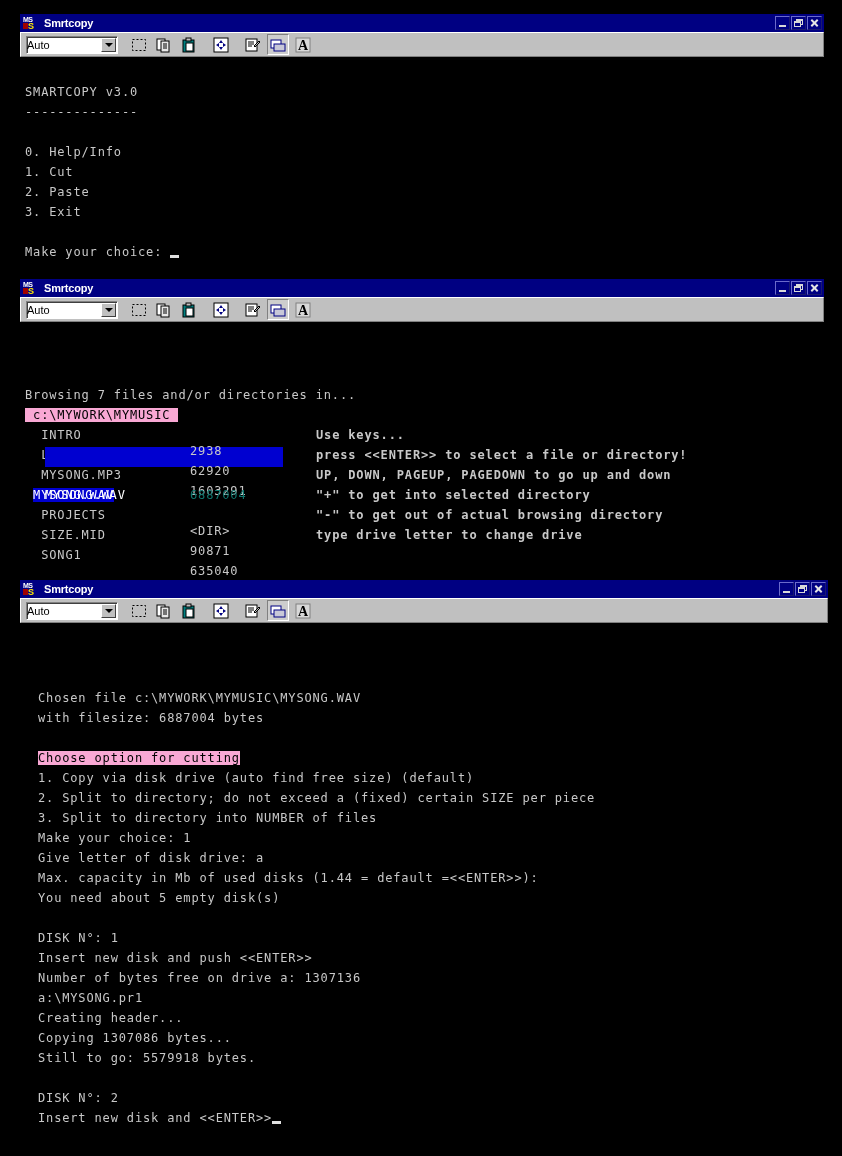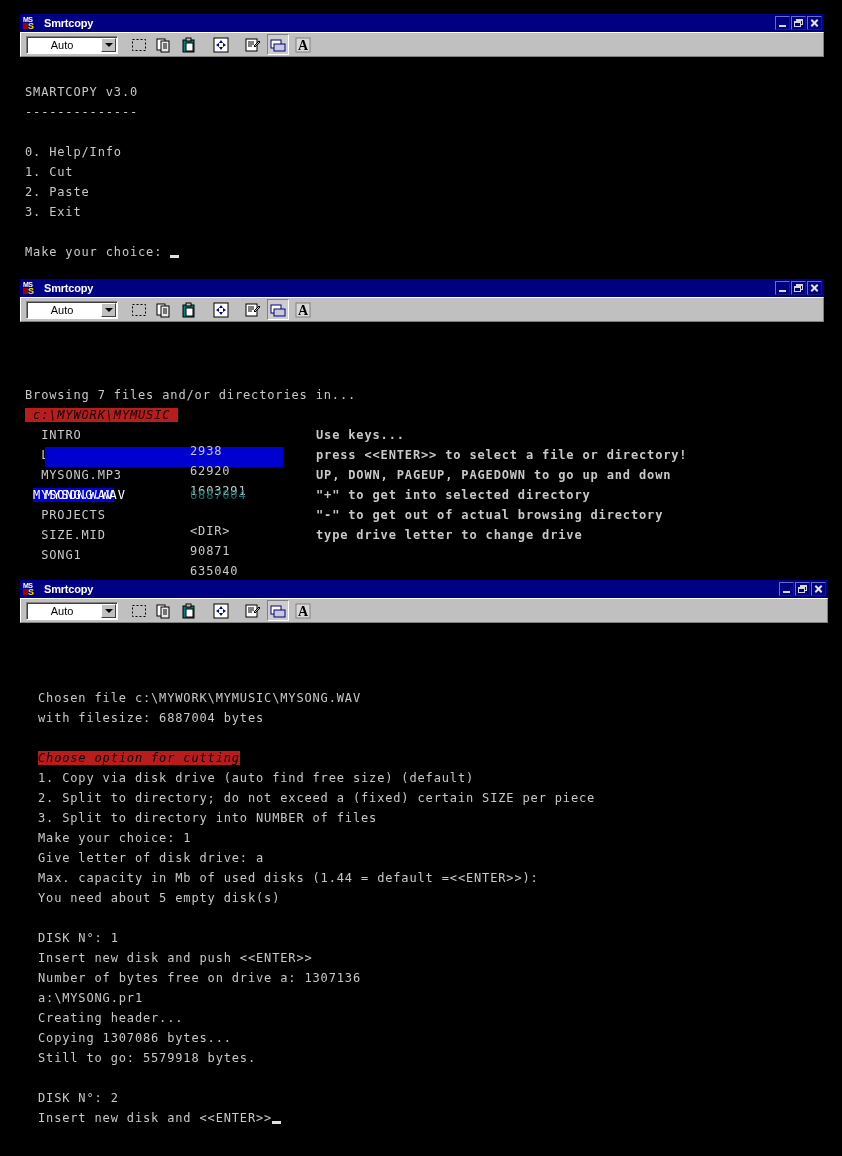--- a/index.html
+++ b/index.html
@@ -142,21 +142,20 @@
     border-bottom-color: #ffffff;
     box-shadow: inset 1px 1px 0 #404040;
     display: flex;
     align-items: center;
     box-sizing: border-box;
     margin-left: 2px;
     position: relative;
   }
   .combo-text {
     flex: 1;
-    text-align: center;
     font-family: "Liberation Sans", sans-serif;
     font-size: 11px;
     color: #000000;
     padding-right: 4px;
   }
   .combo-arrow {
     width: 15px; height: 14px;
     background: #c0c0c0;
     border: 1px solid #ffffff;
     border-right-color: #404040;
@@ -200,23 +199,22 @@
     position: absolute;
     color: #c8c8c8;
     font-family: "DejaVu Sans Mono", "Liberation Mono", monospace;
     font-size: 12px;
     line-height: 20px;
     white-space: pre;
     letter-spacing: 0.85px;
     margin-top: 38px;
   }
   .console .hl-gray {
-    background: #b91c1c;
+    background: #f9a8d4;
     color: #000000;
-    font-style: italic;
   }
   .console .hl-blue {
     background: #0000d0;
     color: #ffffff;
   }
   .caret {
     display: inline-block;
     width: 9px;
     height: 3px;
     background: #e0e0e0;

